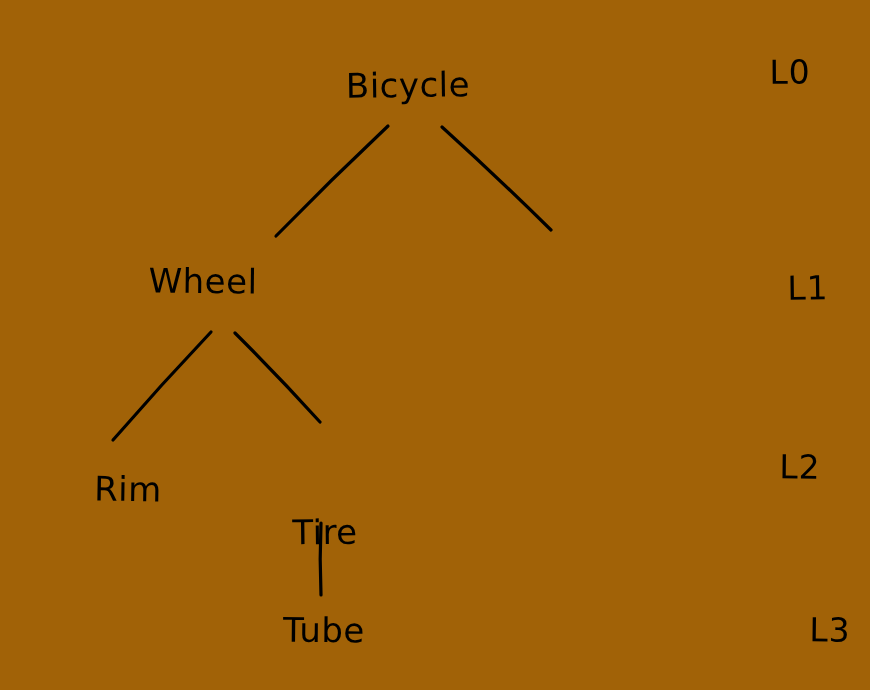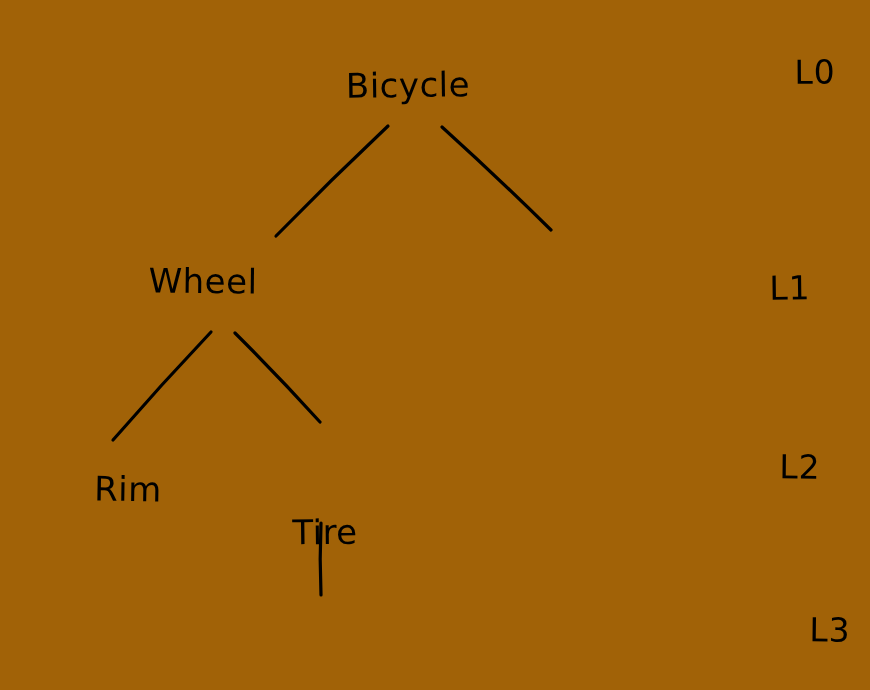--- a/index.html
+++ b/index.html
@@ -77,25 +77,28 @@
   </div>
   <div class="node-label jit-b" id="node-wheel" style="left: 203px; top: 281px;">
     <span>Wheel</span>
   </div>
   <div class="node-label jit-d" id="node-rim" style="left: 128px; top: 489px;">
     <span>Rim</span>
   </div>
   <div class="node-label jit-e" id="node-tire" style="left: 325px; top: 488px;">
     <span>Tire</span>
   </div>
+  <div class="node-label jit-f" id="node-tube" style="left: 324px; top: 630px;">
+    <span>Tube</span>
+  </div>
 
-  <div class="level-label jit-c" id="level-l0" style="left: 790px; top: 72px; margin-left: 25px;">
+  <div class="level-label jit-c" id="level-l0" style="left: 790px; top: 72px;">
     <span>L0</span>
   </div>
-  <div class="level-label jit-a" id="level-l1" style="left: 790px; top: 288px;">
+  <div class="level-label jit-a" id="level-l1" style="left: 808px; top: 288px;">
     <span>L1</span>
   </div>
   <div class="level-label jit-f" id="level-l2" style="left: 800px; top: 467px;">
     <span>L2</span>
   </div>
   <div class="level-label jit-b" id="level-l3" style="left: 830px; top: 630px;">
     <span>L3</span>
   </div>
 
 </div>

